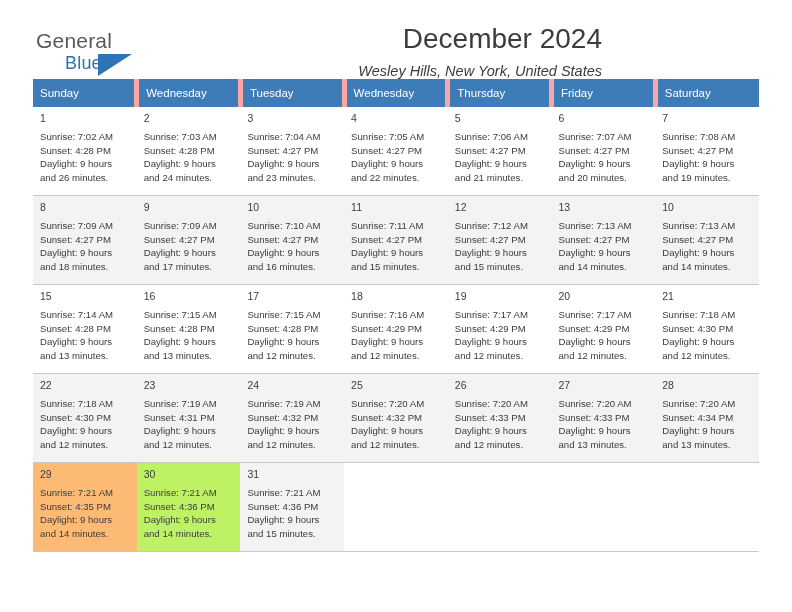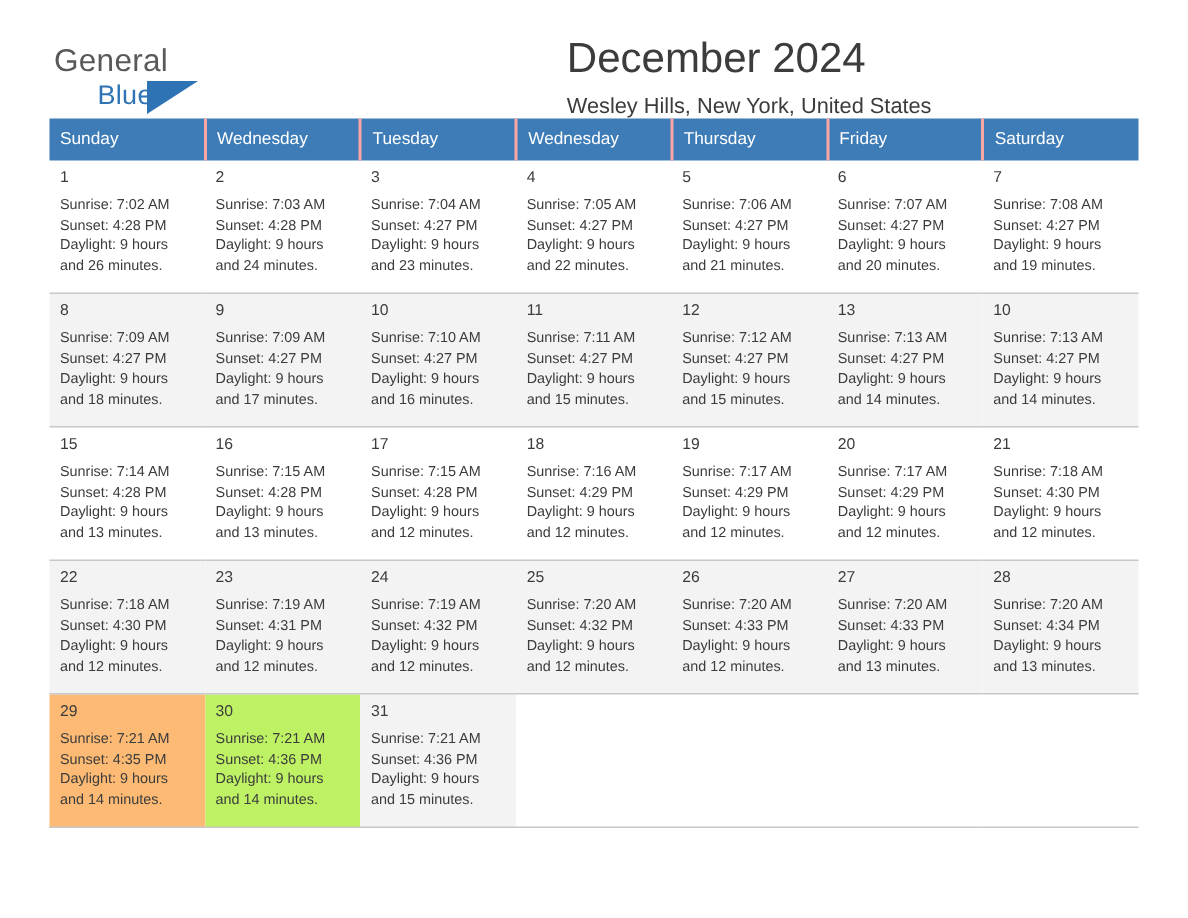--- a/index.html
+++ b/index.html
@@ -49,50 +49,52 @@
     position: absolute;
     left: 62px;
     top: 24px;
     width: 0;
     height: 0;
     border-left: 34px solid #2e74b5;
     border-bottom: 22px solid transparent;
   }
   .title-wrap {
     position: absolute;
-    right: 2px;
+    right: 21px;
     top: 24px;
+    text-align: right;
   }
   .cal-title {
     font-size: 28px;
     color: #3c3c3c;
     line-height: 1.05;
     font-weight: normal;
     margin: 0;
   }
   .cal-sub {
     font-size: 14.5px;
     color: #3c3c3c;
     margin-top: 10px;
+    font-style: italic;
   }
   
   table.cal {
     width: 726px;
     border-collapse: collapse;
     table-layout: fixed;
     margin-top: 7px;
   }
   table.cal th {
     background: #3d7cb6;
     color: #ffffff;
     font-size: 11.5px;
     font-weight: normal;
     text-align: left;
     padding: 5px 0 5px 7px;
-    border-right: 2px solid #fca5a5;
+    border-right: 5px solid #fca5a5;
     height: 18px;
   }
   table.cal th:last-child {
     border-right: none;
   }
   table.cal td {
     vertical-align: top;
     height: 80px;
     padding: 4px 6px 4px 7px;
     border-bottom: 1px solid #c8c8c8;

